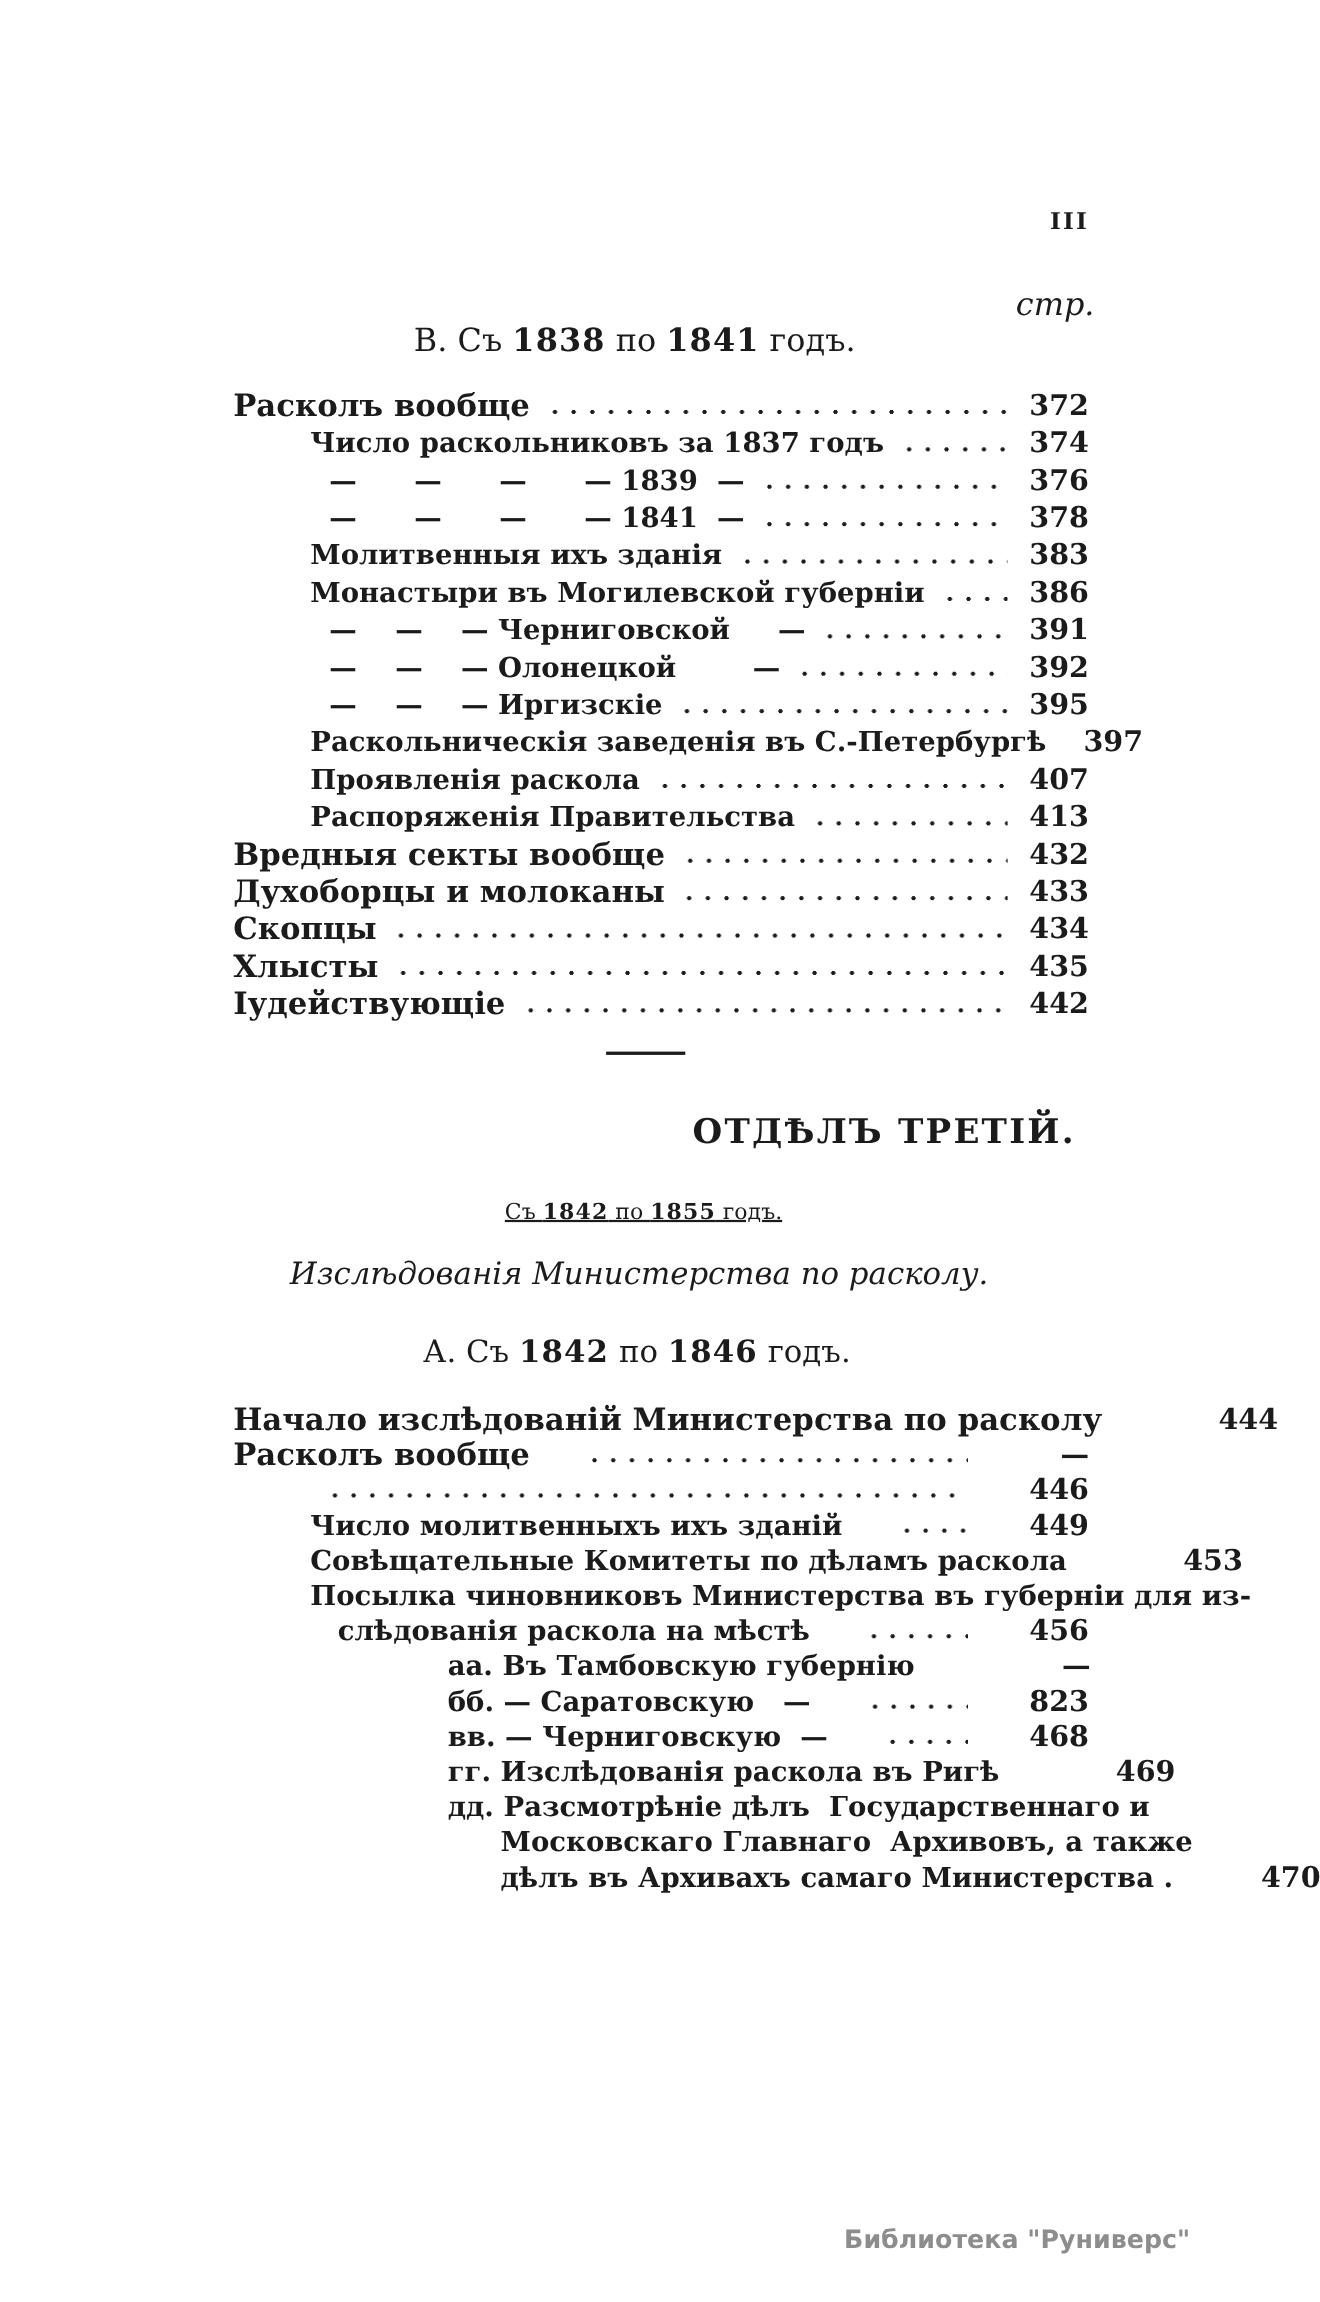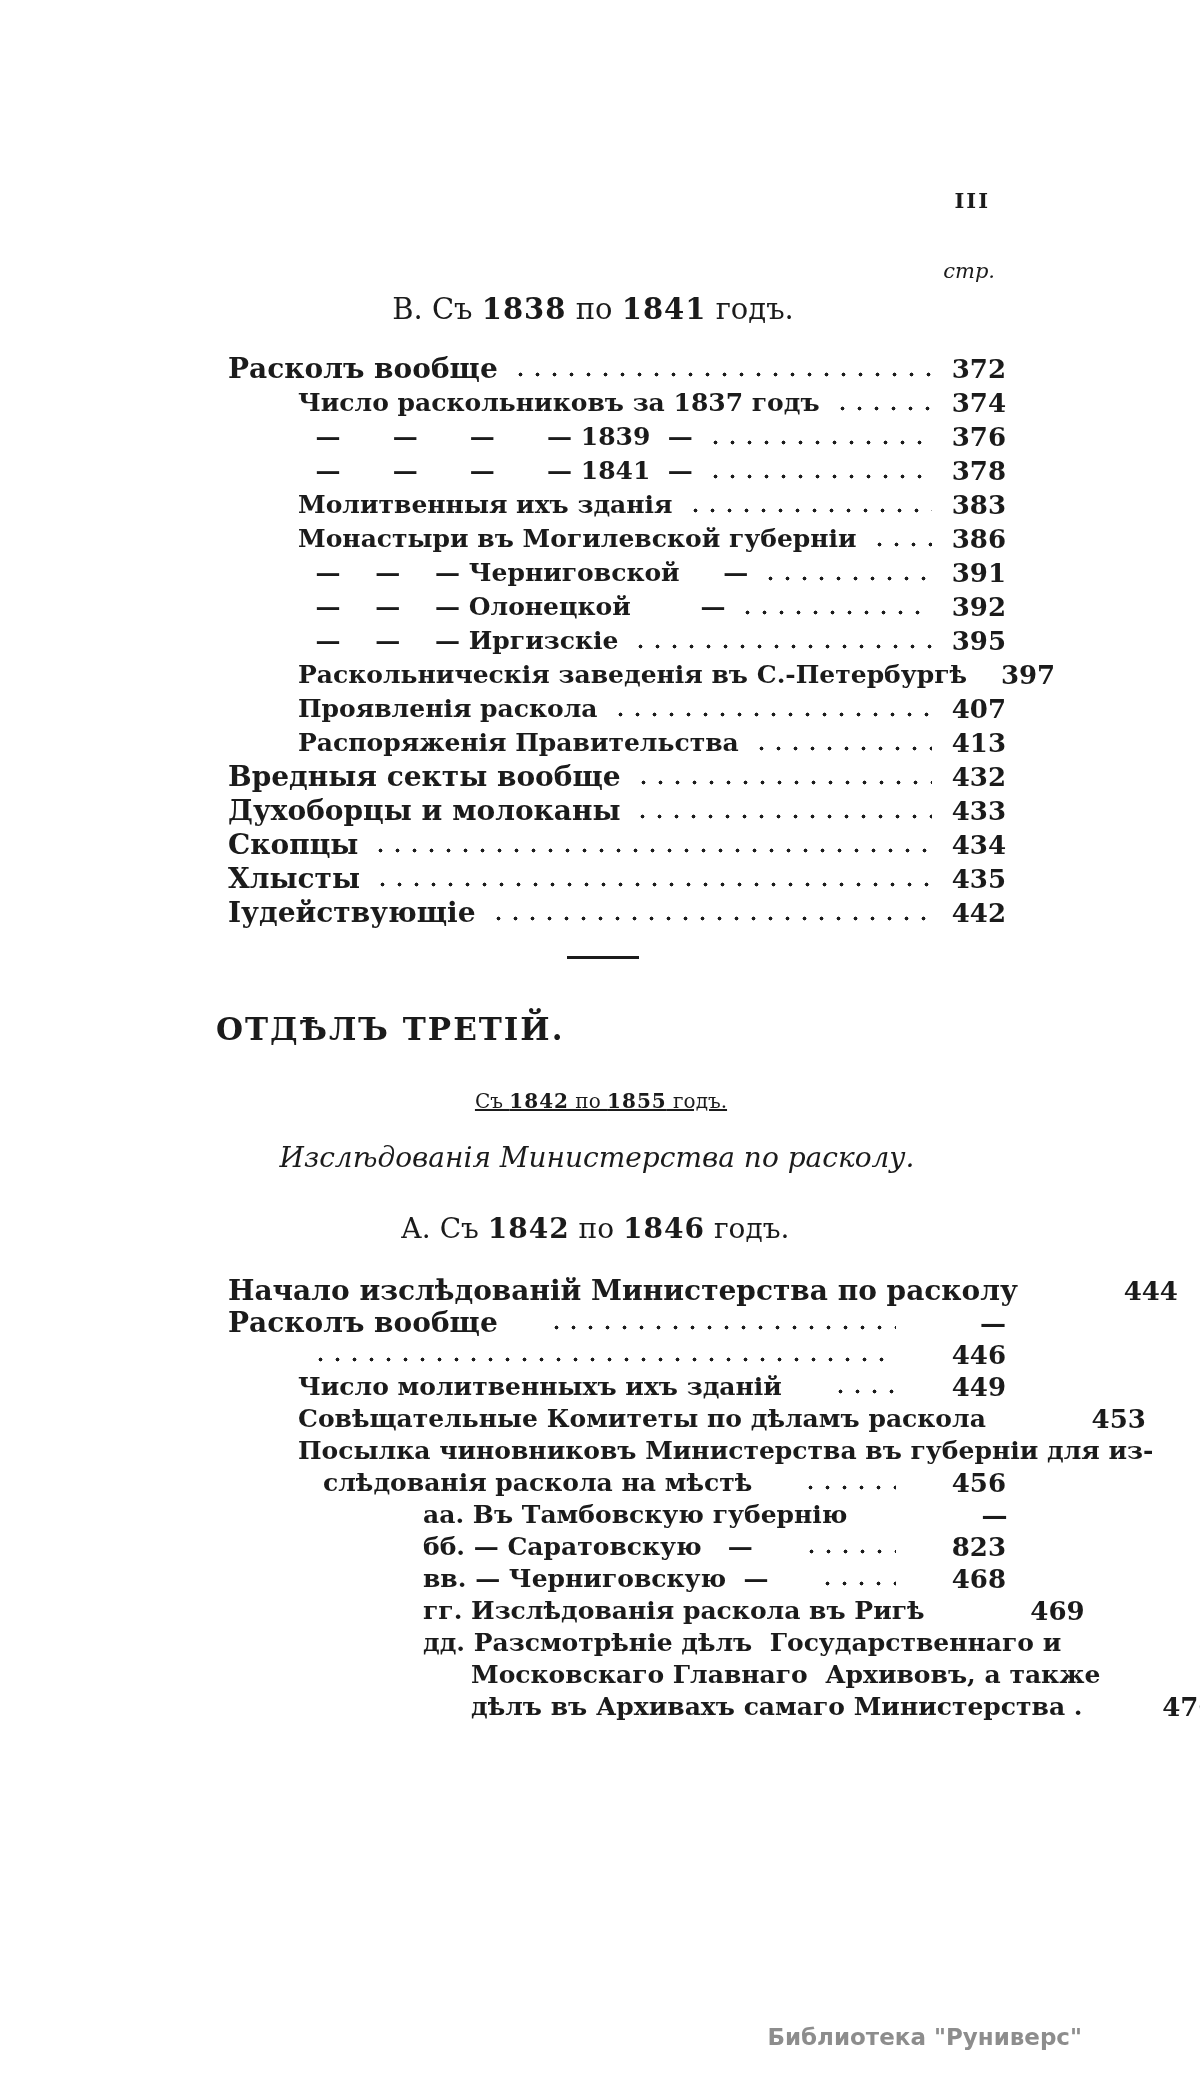--- a/index.html
+++ b/index.html
@@ -17,42 +17,42 @@
     top: 188px;
     right: 210px;
     font-size: 21px;
     font-weight: bold;
     letter-spacing: 2px;
   }
   .col-header {
     position: absolute;
     top: 259px;
     right: 205px;
-    font-size: 21px;
+    font-size: 29px;
     font-style: italic;
   }
   .content {
     position: absolute;
-    left: 228px;
+    left: 212px;
     top: 0;
     width: 778px;
   }
   .heading-line { text-align: center; white-space: pre; }
   .heading-line span { white-space: pre; }
   .heading-line .yr { font-weight: bold; letter-spacing: 1px; }
   .heading-b { margin-top: 292px; font-size: 29px; transform: translateX(-24px); }
   .divider {
     width: 72px;
     border-top: 3px solid #1b1b1b;
     margin: 26px auto 0 auto;
     transform: translateX(-14px);
   }
   .title-three {
     margin-top: 52px;
-    text-align: left;
+    text-align: right;
     font-size: 31px;
     font-weight: bold;
     letter-spacing: 2px;
     transform: translateX(-12px);
   }
   .subtitle-three { margin-top: 42px; font-size: 20px; transform: translateX(-16px); text-decoration: underline; }
   .subject-line {
     margin-top: 28px;
     text-align: center;
     font-size: 28px;

